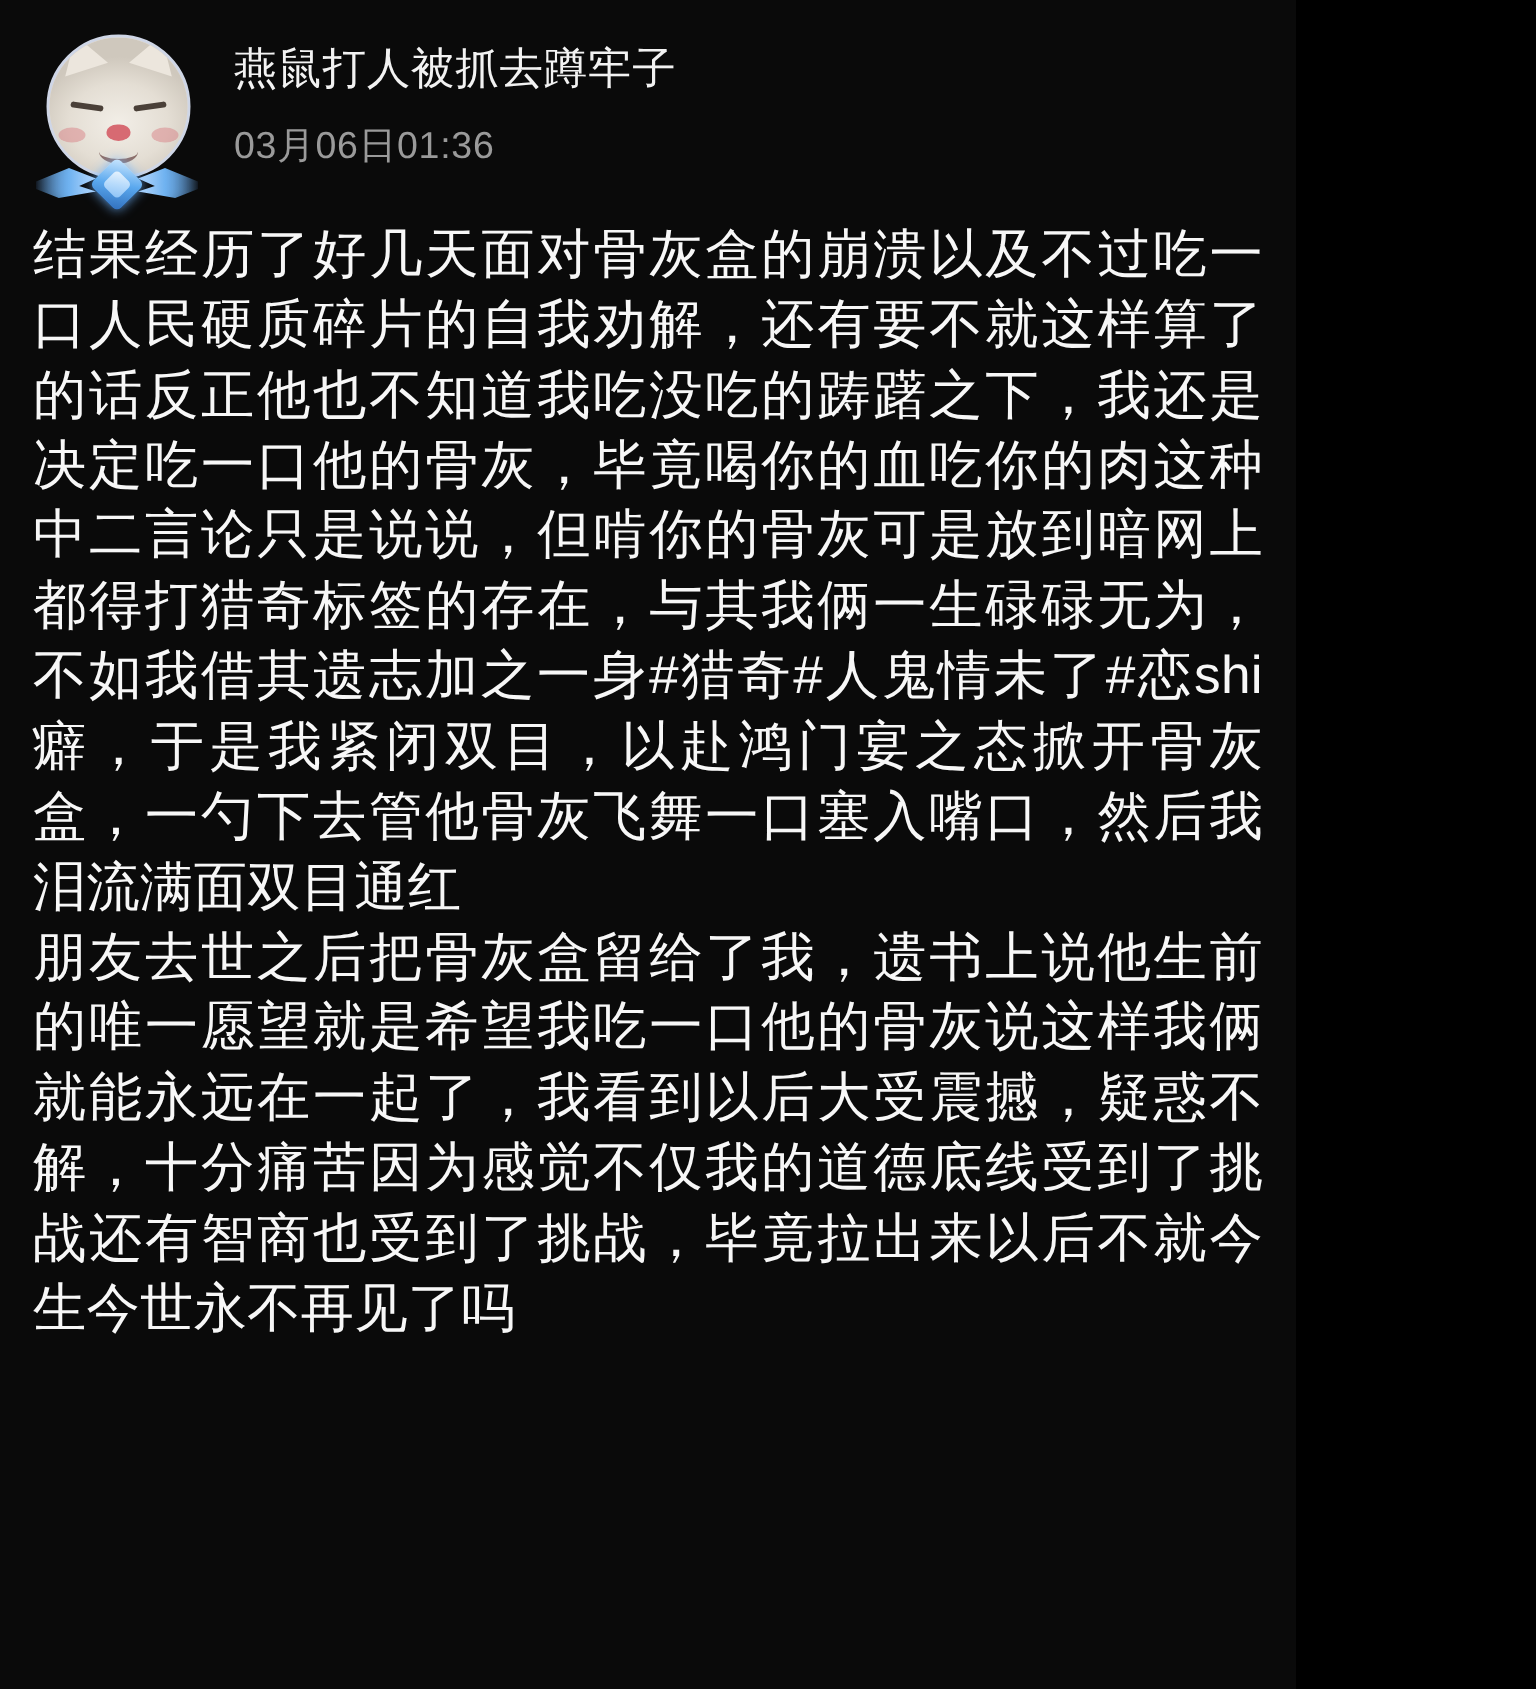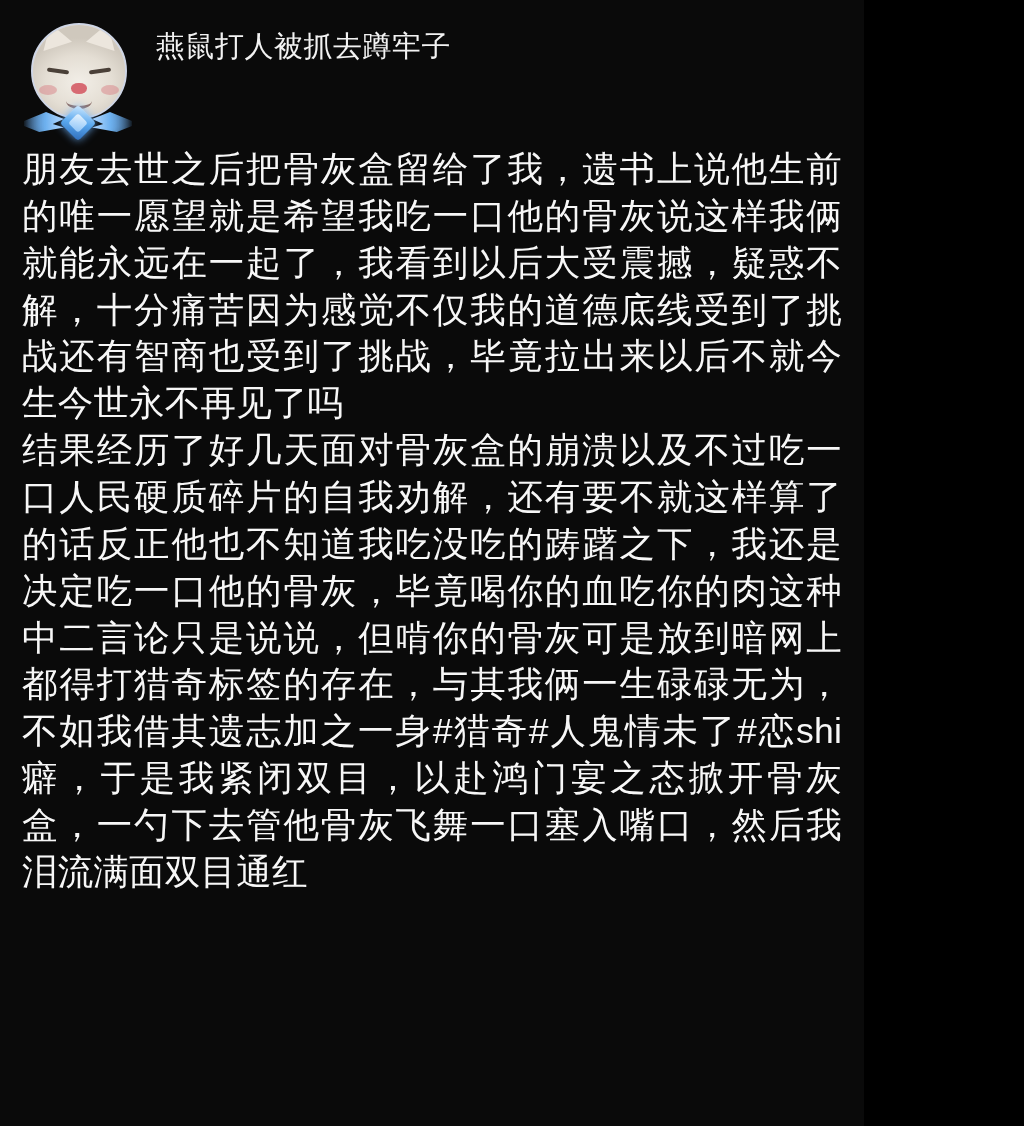--- a/index.html
+++ b/index.html
@@ -201,21 +201,22 @@
       </div>
       <div class="rank-badge">
         <div class="rank-wing left"></div>
         <div class="rank-wing right"></div>
         <div class="rank-gem"></div>
       </div>
     </div>
 
     <div class="meta">
       <div class="username">燕鼠打人被抓去蹲牢子</div>
+      <div class="timestamp">03月06日01:36</div>
     </div>
   </div>
 
   <div class="content">
+    <p class="para">结果经历了好几天面对骨灰盒的崩溃以及不过吃一口人民硬质碎片的自我劝解，还有要不就这样算了的话反正他也不知道我吃没吃的踌躇之下，我还是决定吃一口他的骨灰，毕竟喝你的血吃你的肉这种中二言论只是说说，但啃你的骨灰可是放到暗网上都得打猎奇标签的存在，与其我俩一生碌碌无为，不如我借其遗志加之一身#猎奇#人鬼情未了#恋shi癖，于是我紧闭双目，以赴鸿门宴之态掀开骨灰盒，一勺下去管他骨灰飞舞一口塞入嘴口，然后我泪流满面双目通红</p>
     <p class="para">朋友去世之后把骨灰盒留给了我，遗书上说他生前的唯一愿望就是希望我吃一口他的骨灰说这样我俩就能永远在一起了，我看到以后大受震撼，疑惑不解，十分痛苦因为感觉不仅我的道德底线受到了挑战还有智商也受到了挑战，毕竟拉出来以后不就今生今世永不再见了吗</p>
-    <p class="para">结果经历了好几天面对骨灰盒的崩溃以及不过吃一口人民硬质碎片的自我劝解，还有要不就这样算了的话反正他也不知道我吃没吃的踌躇之下，我还是决定吃一口他的骨灰，毕竟喝你的血吃你的肉这种中二言论只是说说，但啃你的骨灰可是放到暗网上都得打猎奇标签的存在，与其我俩一生碌碌无为，不如我借其遗志加之一身#猎奇#人鬼情未了#恋shi癖，于是我紧闭双目，以赴鸿门宴之态掀开骨灰盒，一勺下去管他骨灰飞舞一口塞入嘴口，然后我泪流满面双目通红</p>
   </div>
 
 </div>
 
 </body></html>

